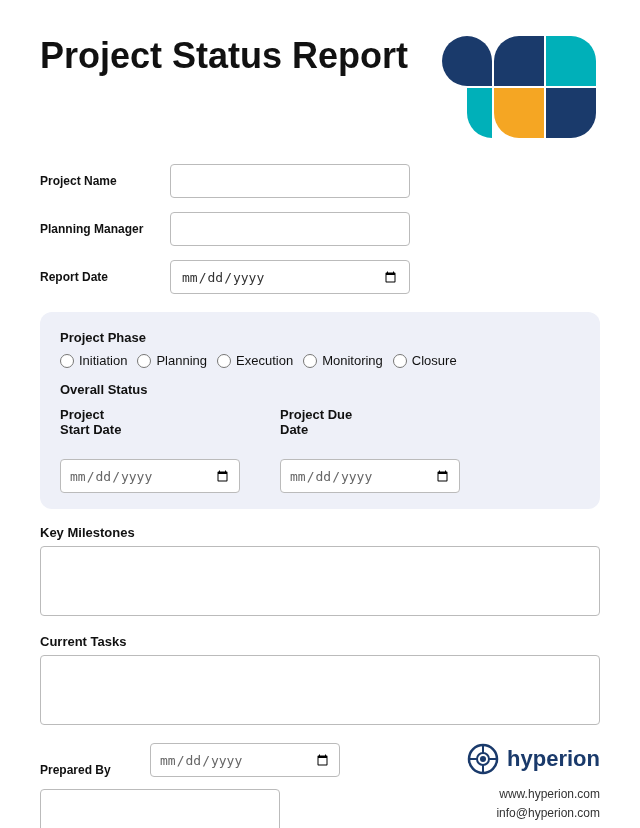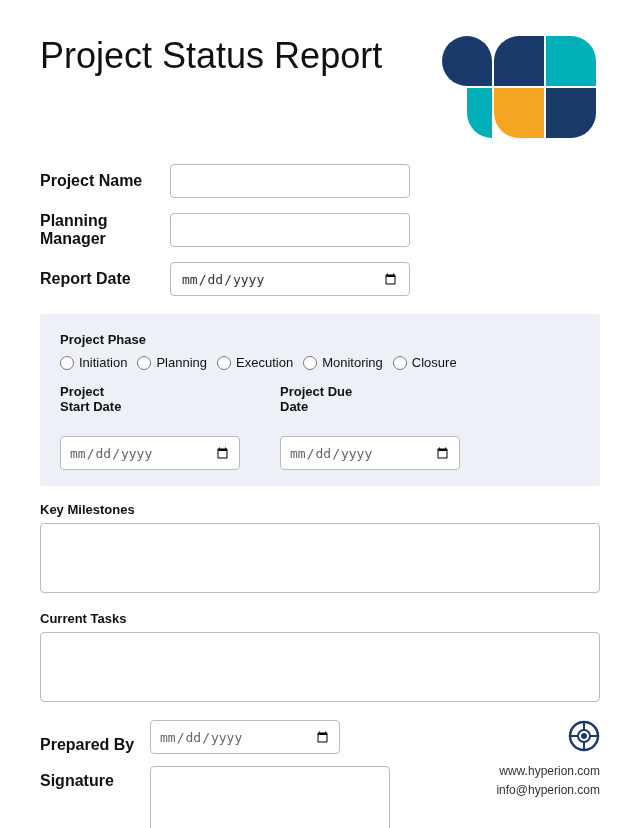--- a/index.html
+++ b/index.html
@@ -20,38 +20,38 @@
     }
     
     .header {
       display: flex;
       align-items: flex-start;
       justify-content: space-between;
       margin-bottom: 28px;
     }
     .title {
       font-size: 36px;
-      font-weight: 400;
+      font-weight: 700;
       color: #111;
       line-height: 1.1;
     }
     
     .logo-mosaic {
       width: 120px;
       height: 100px;
       position: relative;
       flex-shrink: 0;
     }
     .field-row {
       display: flex;
       align-items: center;
       margin-bottom: 14px;
     }
     .field-label {
-      font-size: 16px;
+      font-size: 12px;
       font-weight: 600;
       color: #111;
       width: 130px;
       flex-shrink: 0;
     }
     .field-input {
       border: 1.5px solid #bbb;
       border-radius: 4px;
       padding: 6px 10px;
       font-size: 13px;
@@ -61,21 +61,21 @@
       background: #fff;
       outline: none;
     }
     .field-input[type="date"] {
       width: 240px;
     }
 
     
     .blue-section {
       background: #eef0f8;
-      border-radius: 2px;
+      border-radius: 12px;
       padding: 18px 20px 16px 20px;
       margin: 18px 0 16px 0;
     }
     .section-label {
       font-size: 13px;
       font-weight: 700;
       color: #111;
       margin-bottom: 8px;
     }
     .radio-group {
@@ -261,20 +261,21 @@
       <label class="radio-item">
         <input type="radio" name="phase" style="">
         <span>Monitoring</span>
       </label>
       <label class="radio-item">
         <input type="radio" name="phase" style="">
         <span>Closure</span>
       </label>
     </div>
 
+    <div class="section-label">Overall Status</div>
 
     <div class="date-row">
       <div class="date-col">
         <span class="date-col-label">Project<br>Start Date</span>
         <input type="date" placeholder="mm/dd/yyyy" style="">
       </div>
       <div class="date-col">
         <span class="date-col-label">Project Due<br>Date</span>
         <input type="date" placeholder="mm/dd/yyyy" style="">
       </div>
@@ -294,38 +295,38 @@
 
   <div class="footer">
     <div class="footer-left">
 
       <div class="prepared-row">
         <span class="field-label" style="width:110px;">Prepared By</span>
         <input type="date" style="border: 1.5px solid rgb(187, 187, 187); border-radius: 4px; padding: 5px 8px; font-size: 13px; height: 34px; width: 190px; background: rgb(255, 255, 255); outline: none; color: rgb(102, 102, 102);" placeholder="mm/dd/yyyy">
       </div>
 
       <div class="signature-row">
-        <span class="field-label" style="width:110px;padding-top:6px;">Signature</span>
         <textarea class="signature-textarea" style=""></textarea>
       </div>
     </div>
 
     <div class="footer-right">
 
       <div class="hyperion-logo">
 
         <svg class="hyperion-icon" viewBox="0 0 32 32" fill="none" xmlns="http://www.w3.org/2000/svg">
           <circle cx="16" cy="16" r="14" stroke="#1a3a6b" stroke-width="2.5" fill="none"></circle>
           <circle cx="16" cy="16" r="6" stroke="#1a3a6b" stroke-width="2" fill="none"></circle>
           <line x1="16" y1="2" x2="16" y2="10" stroke="#1a3a6b" stroke-width="2"></line>
           <line x1="16" y1="22" x2="16" y2="30" stroke="#1a3a6b" stroke-width="2"></line>
           <line x1="2" y1="16" x2="10" y2="16" stroke="#1a3a6b" stroke-width="2"></line>
           <line x1="22" y1="16" x2="30" y2="16" stroke="#1a3a6b" stroke-width="2"></line>
           <circle cx="16" cy="16" r="3" fill="#1a3a6b"></circle>
         </svg>
+        <span class="hyperion-name">hyperion</span>
       </div>
       <div class="footer-contact">
         <div>www.hyperion.com</div>
         <div>info@hyperion.com</div>
 
       </div>
     </div>
   </div>
 
 </div>

